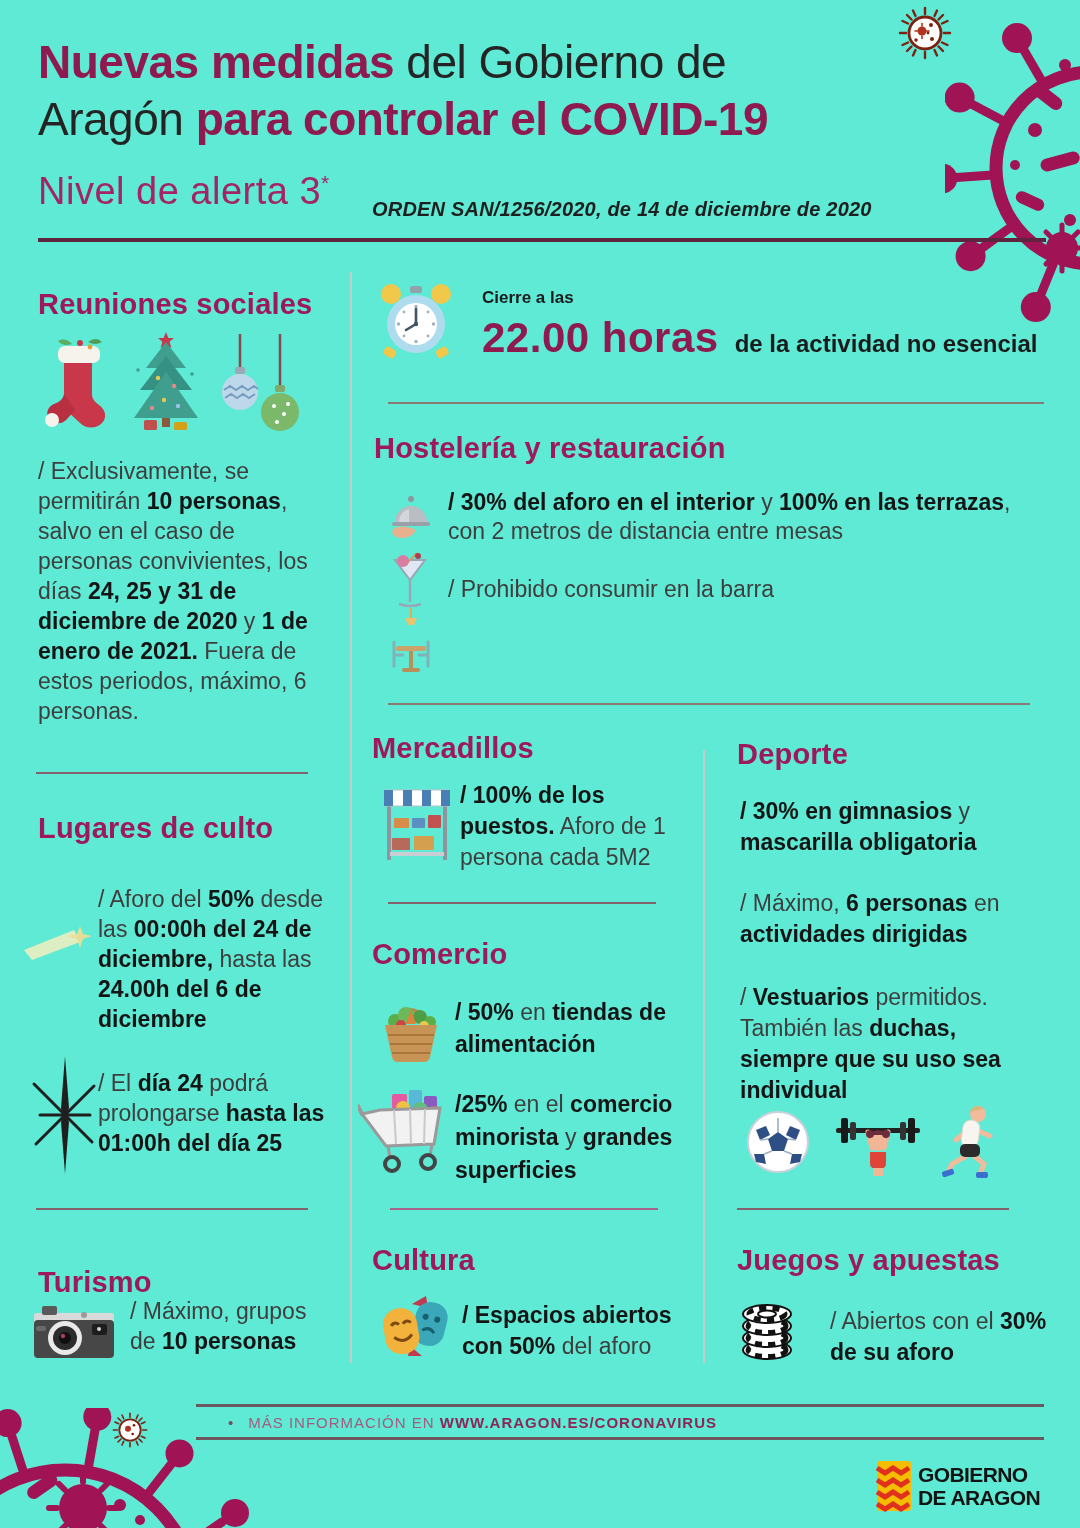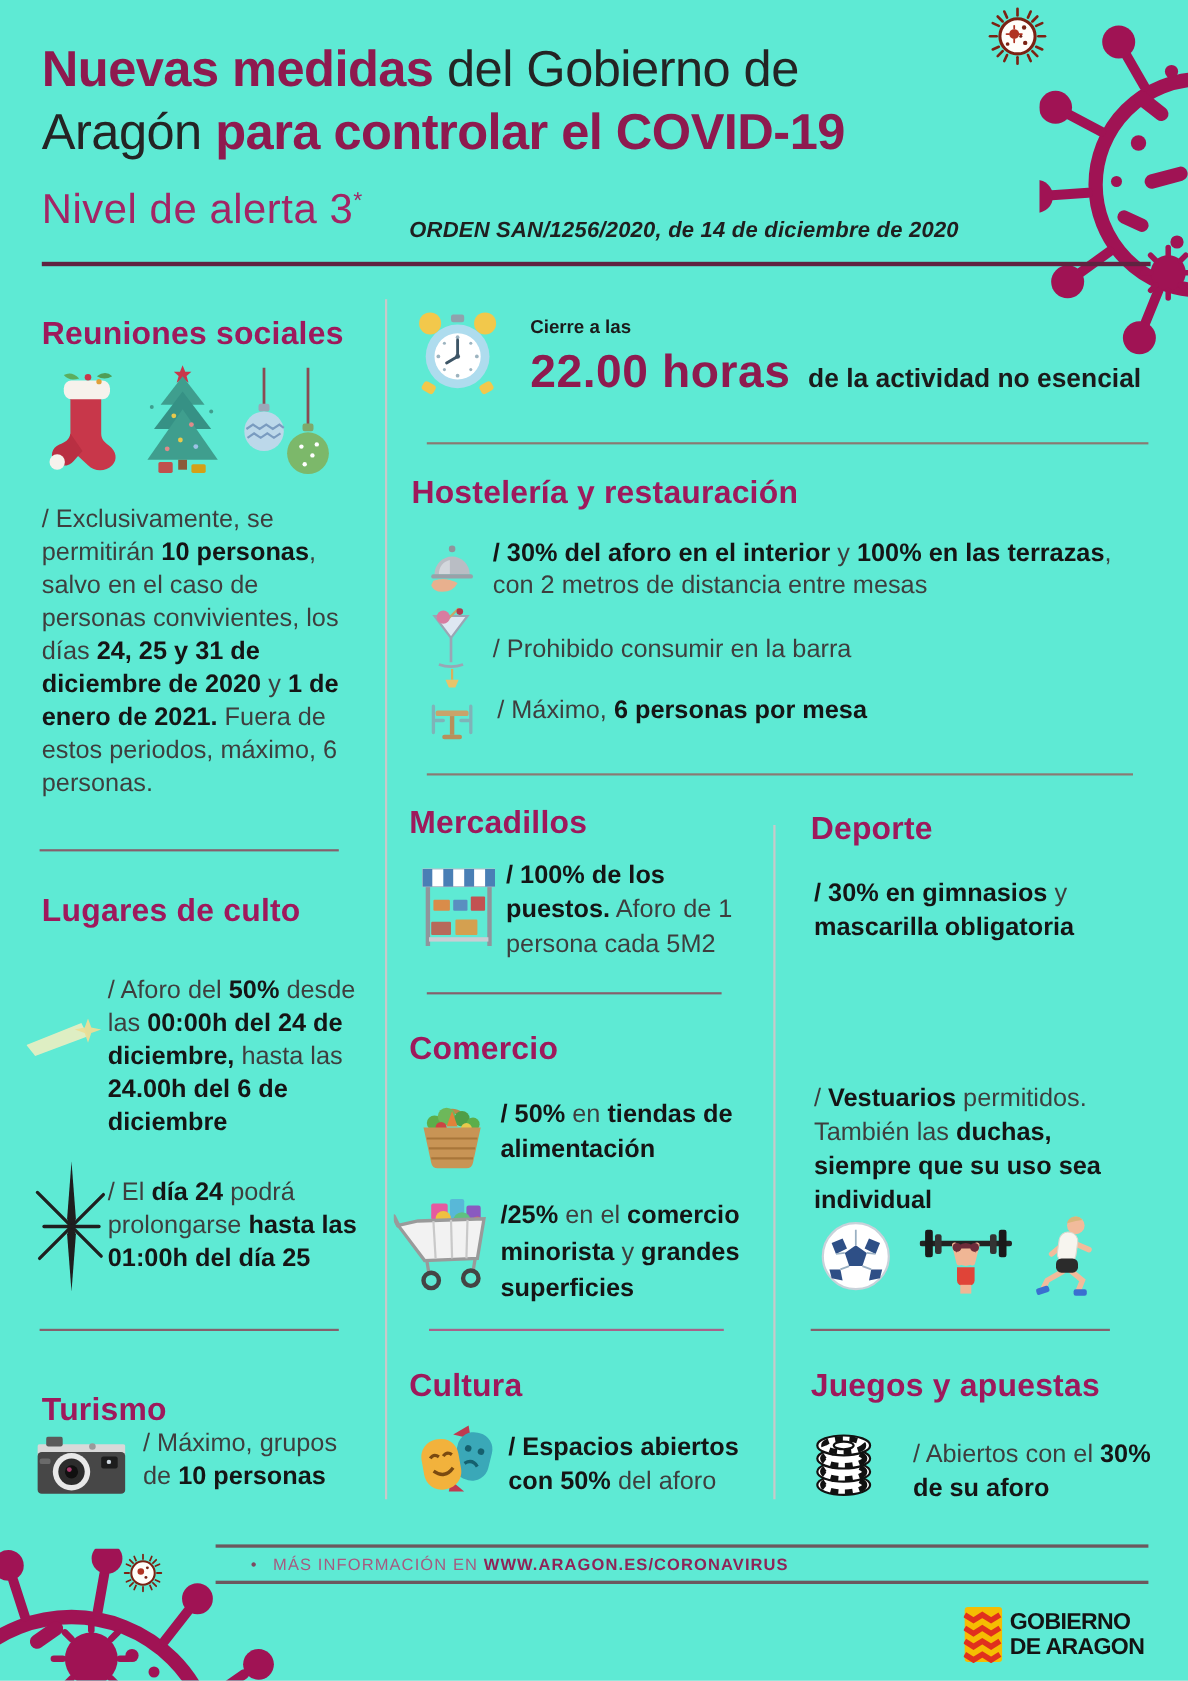--- a/index.html
+++ b/index.html
@@ -265,21 +265,20 @@
     <line x1="23" y1="0" x2="23" y2="10" stroke="#d8b05a" stroke-width="2"></line>
     <polygon points="17,10 29,10 26,17 20,17" fill="#e9c46a"></polygon>
     <g stroke="#7fb3b8" stroke-width="3" stroke-linecap="round" fill="none">
       <path d="M6,34 v24 M6,47 h9"></path>
       <path d="M40,34 v24 M40,47 h-9"></path>
     </g>
     <rect x="8" y="38" width="30" height="5" rx="2" fill="#c9a36a"></rect>
     <rect x="21" y="43" width="4" height="17" fill="#b8905a"></rect>
     <rect x="14" y="60" width="18" height="4" rx="2" fill="#b8905a"></rect>
   </svg>
-  <p class="abs txt" style="left:452px;top:630px;width:560px;"><span>/  Máximo, </span><b>6 personas por mesa</b></p>
 
   <div class="abs hr-gray" style="left:388px;top:703px;width:642px;"></div>
 
   <div class="abs sec-h" style="left:372px;top:732px;">Mercadillos</div>
   <svg class="abs" style="left:384px;top:788px;" width="66" height="80" viewBox="0 0 66 80">
     <rect x="3" y="6" width="4" height="66" fill="#8f959c"></rect>
     <rect x="59" y="6" width="4" height="66" fill="#8f959c"></rect>
     <g>
       <rect x="0" y="2" width="66" height="16" fill="#ffffff" stroke="#b9c2cc" stroke-width="1"></rect>
       <rect x="0" y="2" width="9" height="16" fill="#4a7fb5"></rect>
@@ -352,20 +351,21 @@
       <rect x="2" y="14" width="34" height="46" rx="16" fill="#f2b23c"></rect>
       <path d="M10,30 q4,-4 8,0" fill="none" stroke="#7a4a10" stroke-width="3"></path>
       <path d="M22,30 q4,-4 8,0" fill="none" stroke="#7a4a10" stroke-width="3"></path>
       <path d="M11,42 q9,9 18,0" fill="none" stroke="#7a4a10" stroke-width="3"></path>
     </g>
   </svg>
   <p class="abs txt" style="left:462px;top:1300px;width:230px;line-height:31px;"><b>/ Espacios abiertos con 50%</b><span> del aforo</span></p>
 
   <div class="abs sec-h" style="left:737px;top:738px;">Deporte</div>
   <p class="abs txt" style="left:740px;top:796px;width:300px;line-height:31px;"><b>/ 30% en gimnasios</b><span> y </span><b>mascarilla obligatoria</b></p>
+  <p class="abs txt" style="left:740px;top:888px;width:300px;line-height:31px;"><span>/ Máximo, </span><b>6 personas</b><span> en </span><b>actividades dirigidas</b></p>
   <p class="abs txt" style="left:740px;top:982px;width:308px;line-height:31px;"><span>/ </span><b>Vestuarios</b><span> permitidos. También las </span><b>duchas, siempre que su uso sea individual</b></p>
 
   <svg class="abs" style="left:746px;top:1110px;" width="64" height="64" viewBox="0 0 64 64">
     <circle cx="32" cy="32" r="30" fill="#ffffff" stroke="#c9d2da" stroke-width="2"></circle>
     <polygon points="32,22 42,29 38,41 26,41 22,29" fill="#2e4f86"></polygon>
     <polygon points="10,20 20,16 24,25 14,30" fill="#2e4f86"></polygon>
     <polygon points="44,16 54,20 50,30 40,25" fill="#2e4f86"></polygon>
     <polygon points="8,44 18,44 20,54 10,52" fill="#2e4f86"></polygon>
     <polygon points="46,44 56,44 54,52 44,54" fill="#2e4f86"></polygon>
     <g stroke="#9ab0c2" stroke-width="1.6" fill="none">

